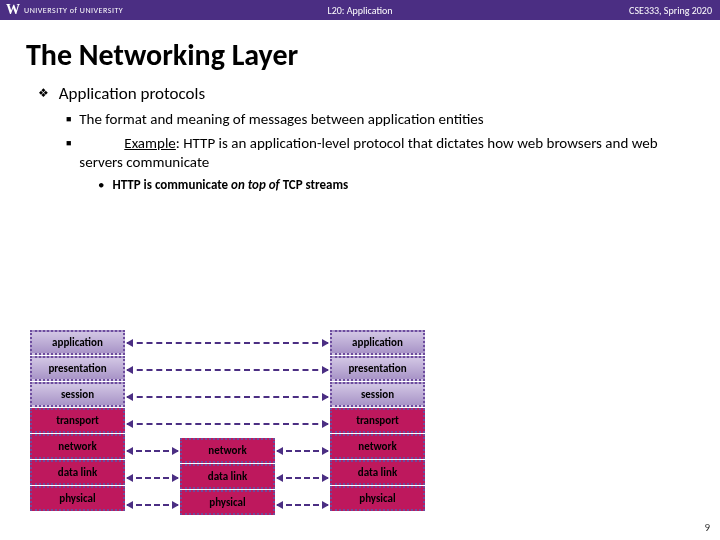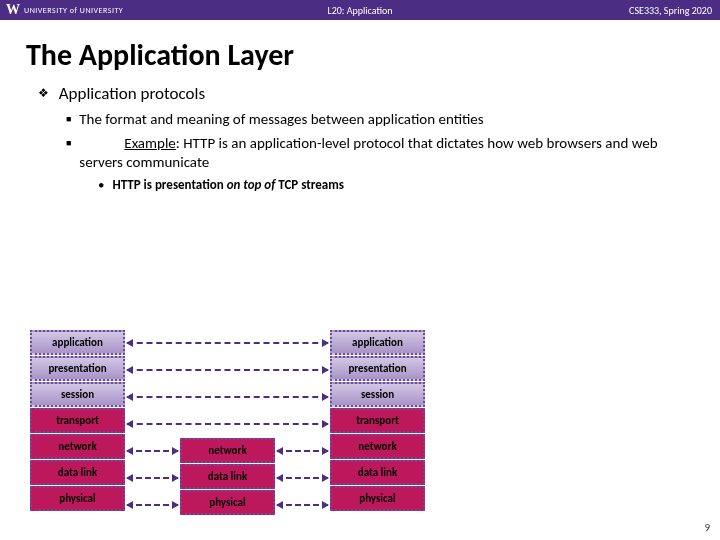--- a/index.html
+++ b/index.html
@@ -122,41 +122,41 @@
 
 <div class="topbar">
   <div class="logo">
     <span class="logo-w">W</span>
     <span class="logo-text">UNIVERSITY of UNIVERSITY</span>
   </div>
   <div class="lecture-title">L20: Application</div>
   <div class="course-info">CSE333, Spring 2020</div>
 </div>
 
-<h1 class="slide-title">The Application Layer</h1>
+<h1 class="slide-title">The Networking Layer</h1>
 
 <div class="content">
   <div class="lvl1">
     <span class="bullet">❖</span>
     <span>Application protocols</span>
   </div>
   <div class="lvl2">
     <span class="bullet">▪</span>
     <span>The format and meaning of messages between application entities</span>
   </div>
   <div class="lvl2">
     <span class="bullet">▪</span>
     <span>
       <span class="underlined">Example</span><span>: HTTP is an application-level protocol that dictates how web browsers and web servers communicate</span>
     </span>
   </div>
   <div class="lvl3">
     <span class="bullet">•</span>
     <span>
-      <span>HTTP is presentation </span><span class="onTop">on top of</span><span> TCP streams</span>
+      <span>HTTP is communicate </span><span class="onTop">on top of</span><span> TCP streams</span>
     </span>
   </div>
 </div>
 
 <div class="diagram">
 
   <div class="stack stack-left">
     <div class="cell shaded">application</div>
     <div class="cell shaded">presentation</div>
     <div class="cell shaded">session</div>

